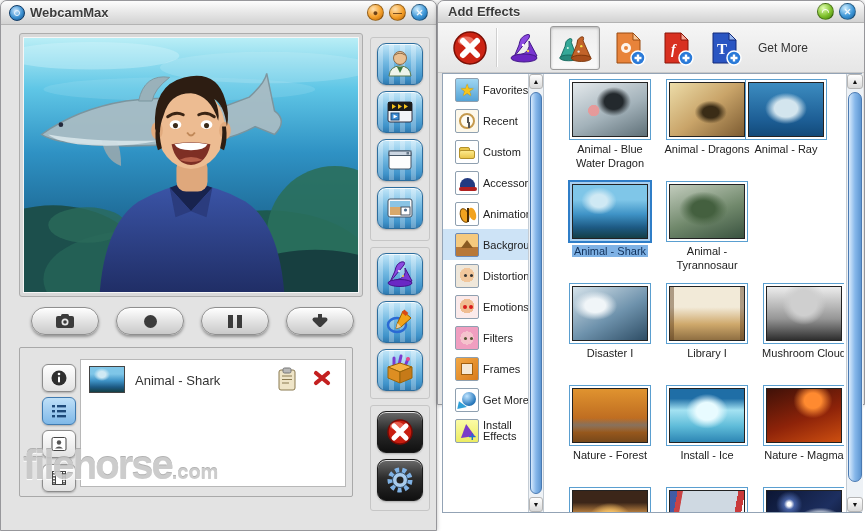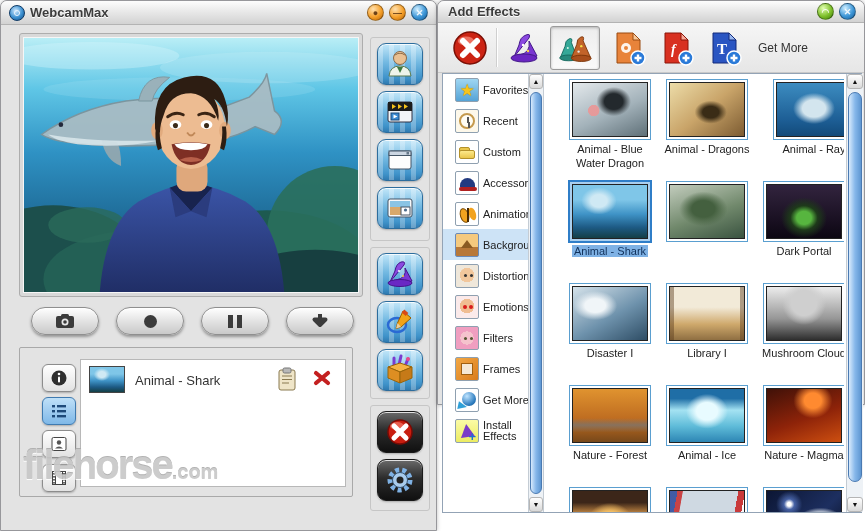--- a/index.html
+++ b/index.html
@@ -642,43 +642,38 @@
               <div class="ph g-bluedragon"></div>
             </div>
           <div class="cell-label"><span>Animal - Blue Water Dragon</span></div>
         </div>
         <div class="cell" style="left:115px; top:5px;">
           <div class="thumb">
               <div class="ph g-dragons"></div>
             </div>
           <div class="cell-label"><span>Animal - Dragons</span></div>
         </div>
-        <div class="cell" style="left:222px; top:5px;">
+        <div class="cell" style="left:194px; top:5px;">
           <div class="thumb">
               <div class="ph g-ray"></div>
             </div>
           <div class="cell-label"><span>Animal - Ray</span></div>
         </div>
 
         <div class="cell sel" style="left:18px; top:107px;">
           <div class="thumb">
               <div class="ph g-shark"></div>
             </div>
           <div class="cell-label"><span>Animal - Shark</span></div>
         </div>
         <div class="cell" style="left:115px; top:107px;">
           <div class="thumb">
               <div class="ph g-tyrannosaur"></div>
             </div>
-        </div>
-        <div class="cell" style="left:212px; top:107px;">
-          <div class="thumb">
-              <div class="ph g-darkportal"></div>
-            </div>
-          <div class="cell-label"><span>Dark Portal</span></div>
+          <div class="cell-label"><span>Animal - Tyrannosaur</span></div>
         </div>
 
         <div class="cell" style="left:18px; top:209px;">
           <div class="thumb">
               <div class="ph g-disaster"></div>
             </div>
           <div class="cell-label"><span>Disaster I</span></div>
         </div>
         <div class="cell" style="left:115px; top:209px;">
           <div class="thumb">
@@ -696,21 +691,21 @@
         <div class="cell" style="left:18px; top:311px;">
           <div class="thumb">
               <div class="ph g-forest"></div>
             </div>
           <div class="cell-label"><span>Nature - Forest</span></div>
         </div>
         <div class="cell" style="left:115px; top:311px;">
           <div class="thumb">
               <div class="ph g-ice"></div>
             </div>
-          <div class="cell-label"><span>Animal - Ice</span></div>
+          <div class="cell-label"><span>Install - Ice</span></div>
         </div>
         <div class="cell" style="left:212px; top:311px;">
           <div class="thumb">
               <div class="ph g-magma"></div>
             </div>
           <div class="cell-label"><span>Nature - Magma</span></div>
         </div>
 
         <div class="cell" style="left:18px; top:413px;">
           <div class="thumb">

